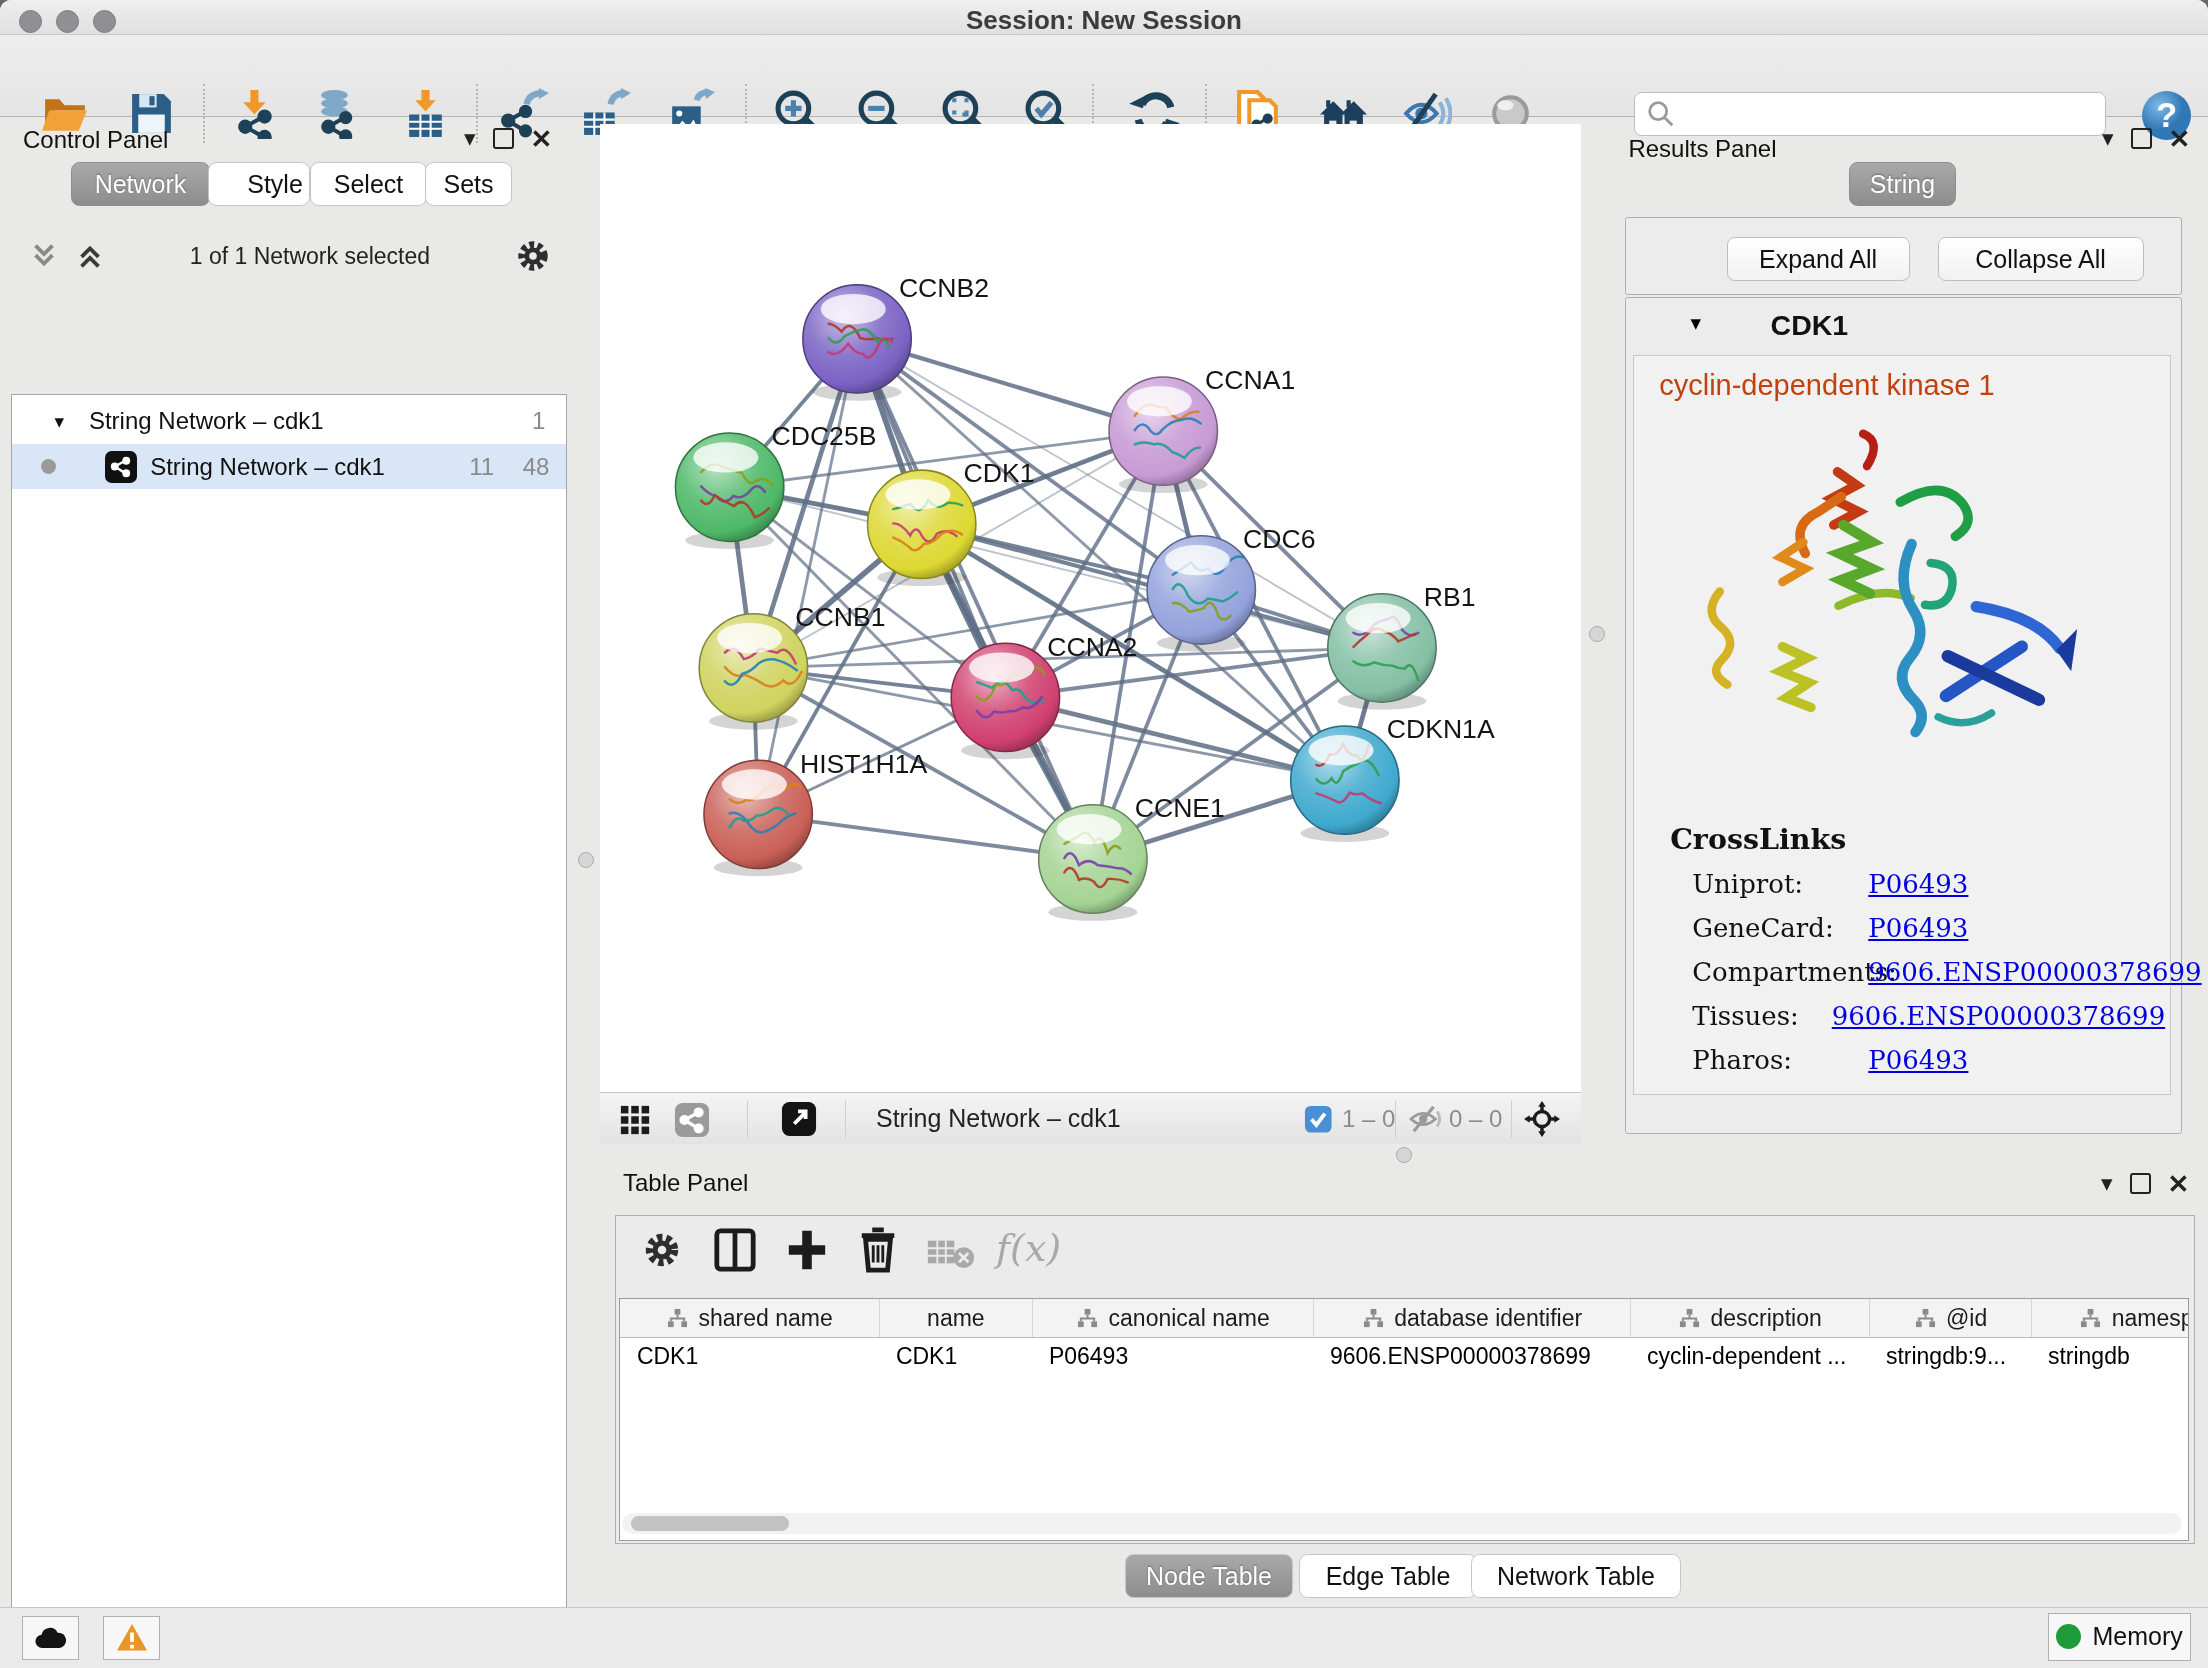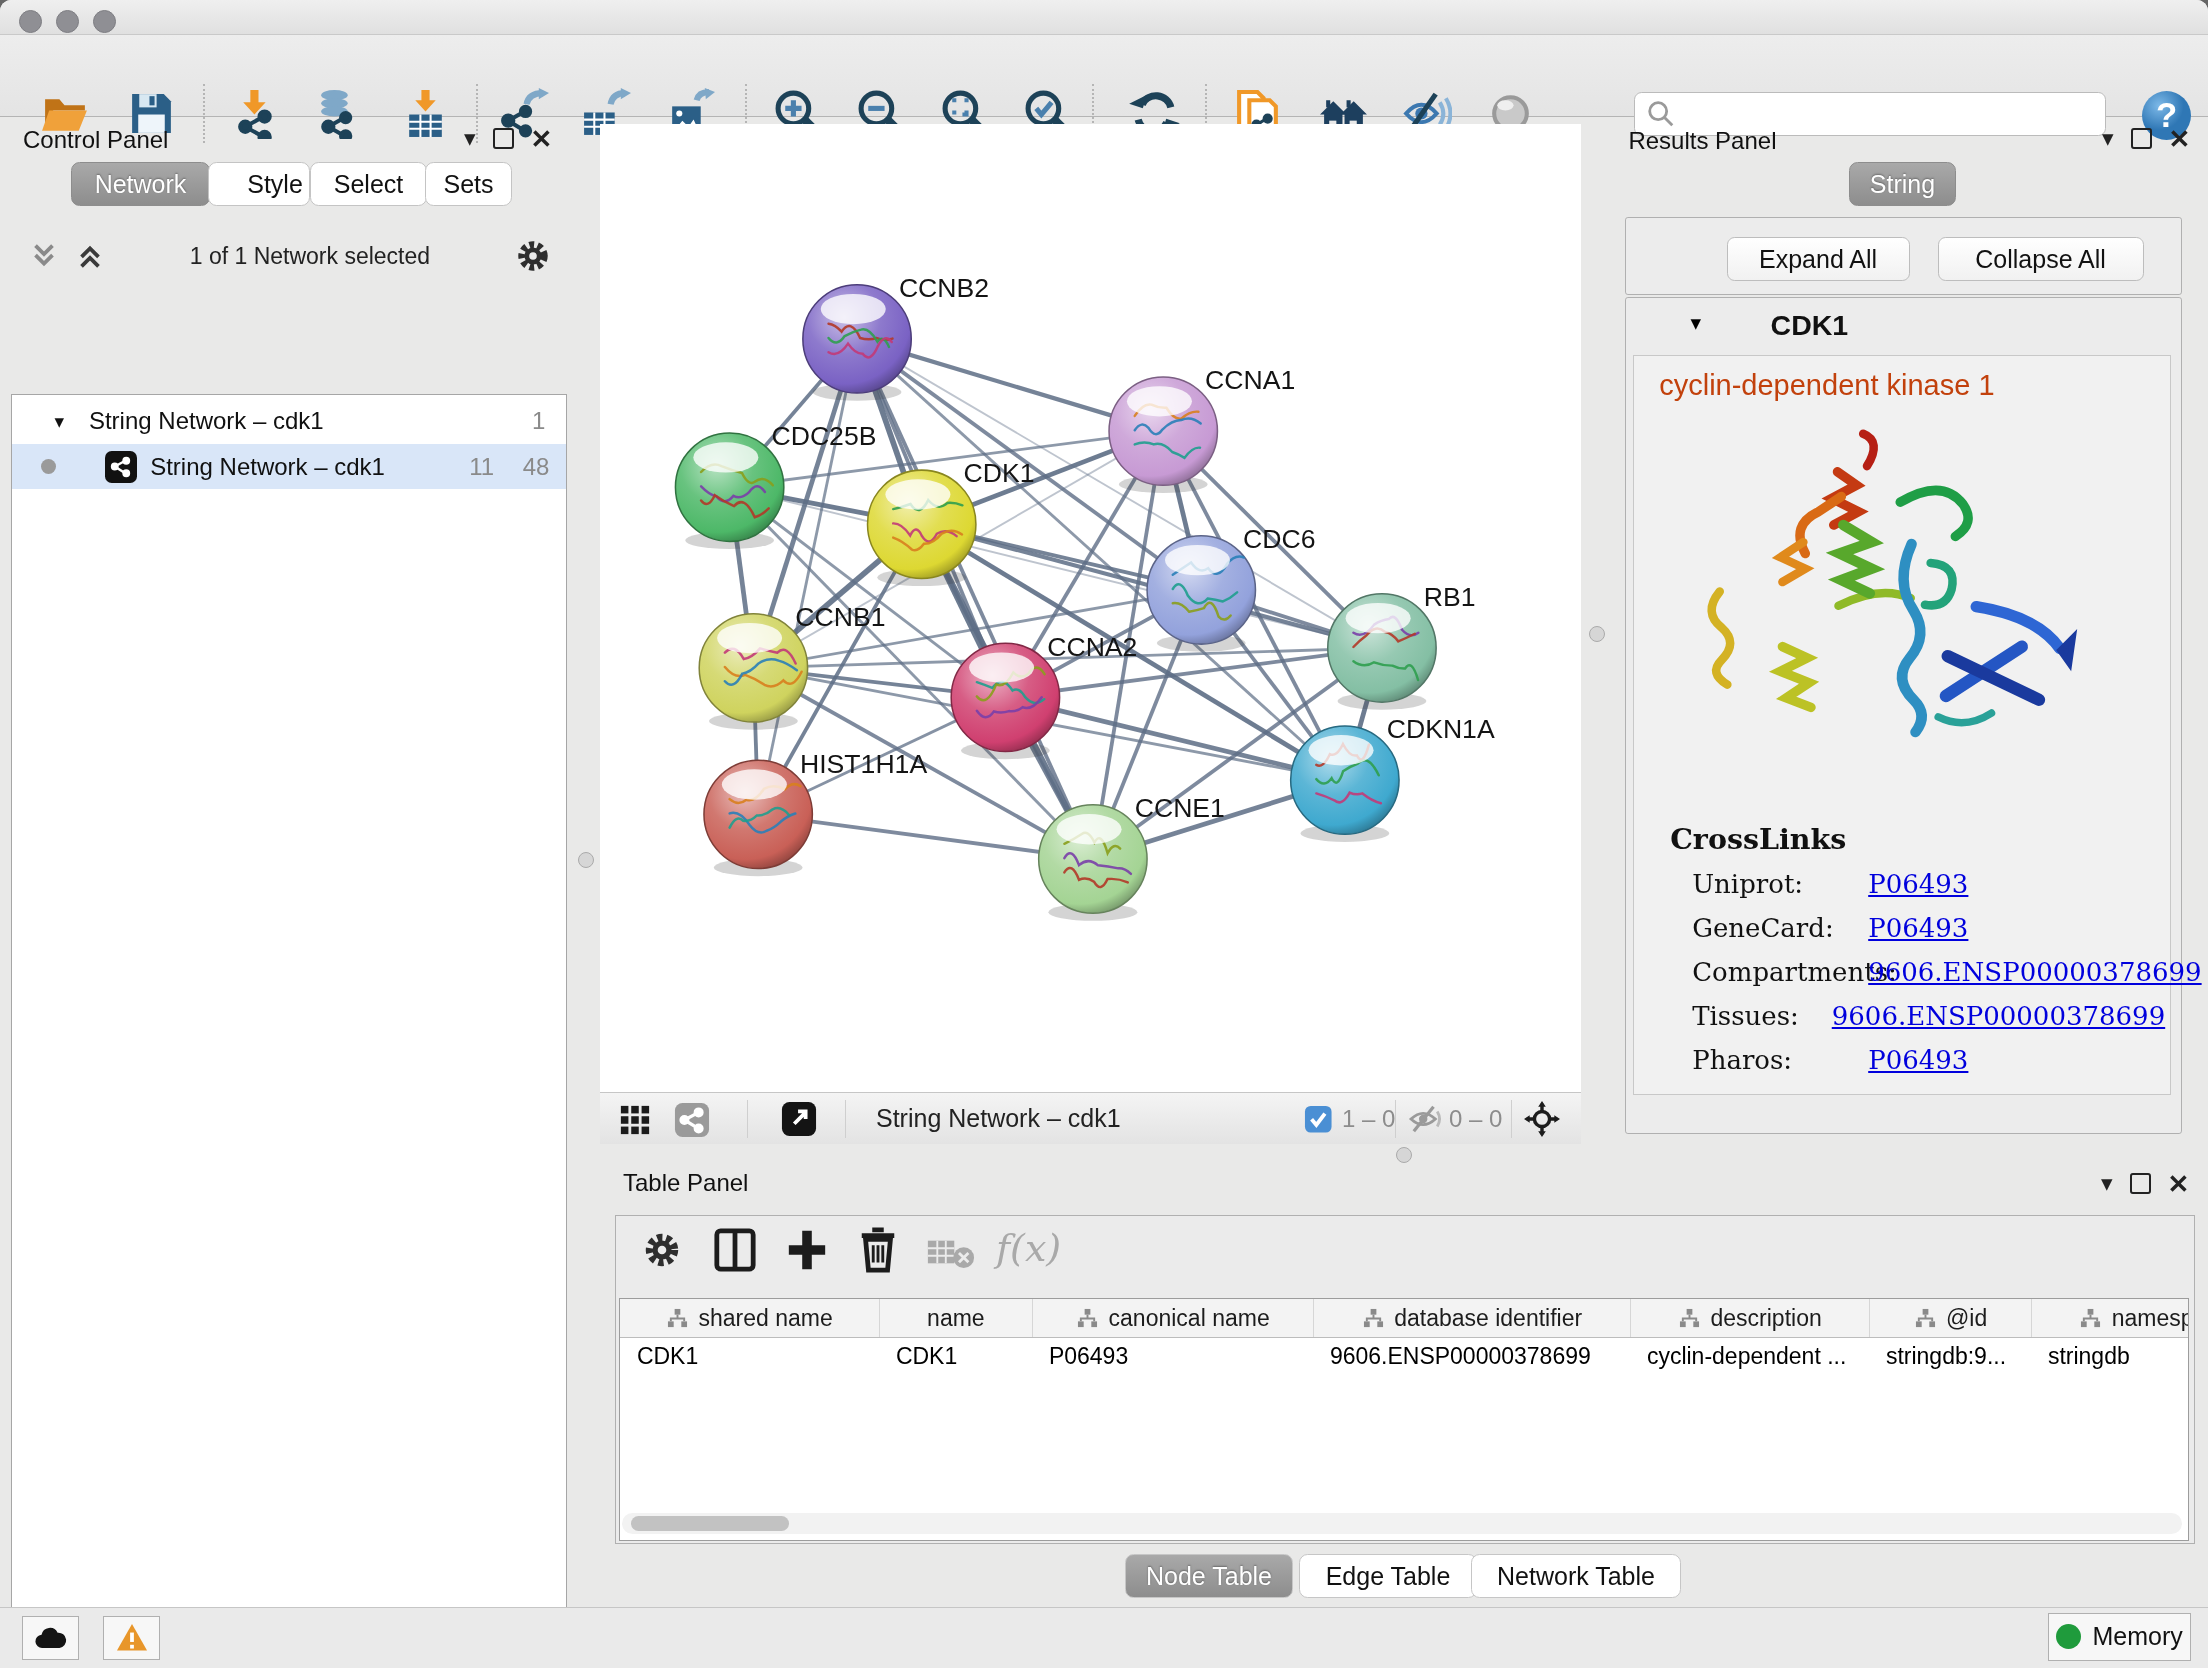--- a/index.html
+++ b/index.html
@@ -80,20 +80,21 @@
 </style>
 </head>
 <body>
 
 <div id="app">
 
   <div class="abs titlebar">
     <div class="tlight" style="left:19px"></div>
     <div class="tlight" style="left:56px"></div>
     <div class="tlight" style="left:93px"></div>
+    <div class="wtitle">Session: New Session</div>
   </div>
 
   <div class="abs toolbar">
     <svg class="tbtn" style="left:40px" viewBox="0 0 50 50">
         <path d="M5 11h14l5 6h20v5H13L7 41H5z" fill="#c07317"></path>
         <path d="M9 22h37l-8 20H2z" fill="#f0a13a"></path>
       </svg>
     <svg class="tbtn" style="left:126px" viewBox="0 0 50 50">
         <path d="M6 6h31l7 7v31H6z" fill="#2b5f87"></path>
         <rect x="13" y="6" width="17" height="13" fill="#d8e8f2"></rect>
@@ -547,21 +548,21 @@
         <path d="M19 11V3M19 27v8M11 19H3M27 19h8" stroke="#1c1c1c" stroke-width="3.6"></path>
         <path d="M19 0l4 6h-8zM19 38l4-6h-8zM0 19l6-4v8zM38 19l-6-4v8z" fill="#1c1c1c"></path>
       </svg>
   </div>
 
   <div class="splitdot" style="left:578px;top:852px"></div>
   <div class="splitdot" style="left:1589px;top:626px"></div>
   <div class="splitdot" style="left:1396px;top:1147px"></div>
 
   <div class="abs" style="left:1617px;top:116px;width:592px;height:1046px">
-    <div class="abs" style="left:11.4px;top:11px"><span class="phead">Results Panel</span></div>
+    <div class="abs" style="left:11.4px;top:19px"><span class="phead">Results Panel</span></div>
     <div class="abs pctl" style="left:485px;top:9.5px">
       <span class="glyph-menu">▾</span>
       <span class="glyph-float"></span>
       <span class="glyph-close">✕</span>
     </div>
     <div class="tabbtn sel" style="left:232px;top:46px;width:107px">
         <span>String</span>
       </div>
     <div class="rbox" style="left:7.6px;top:101px;width:557px;height:78px">
       <div class="rbtn" style="left:74px;width:181px">

